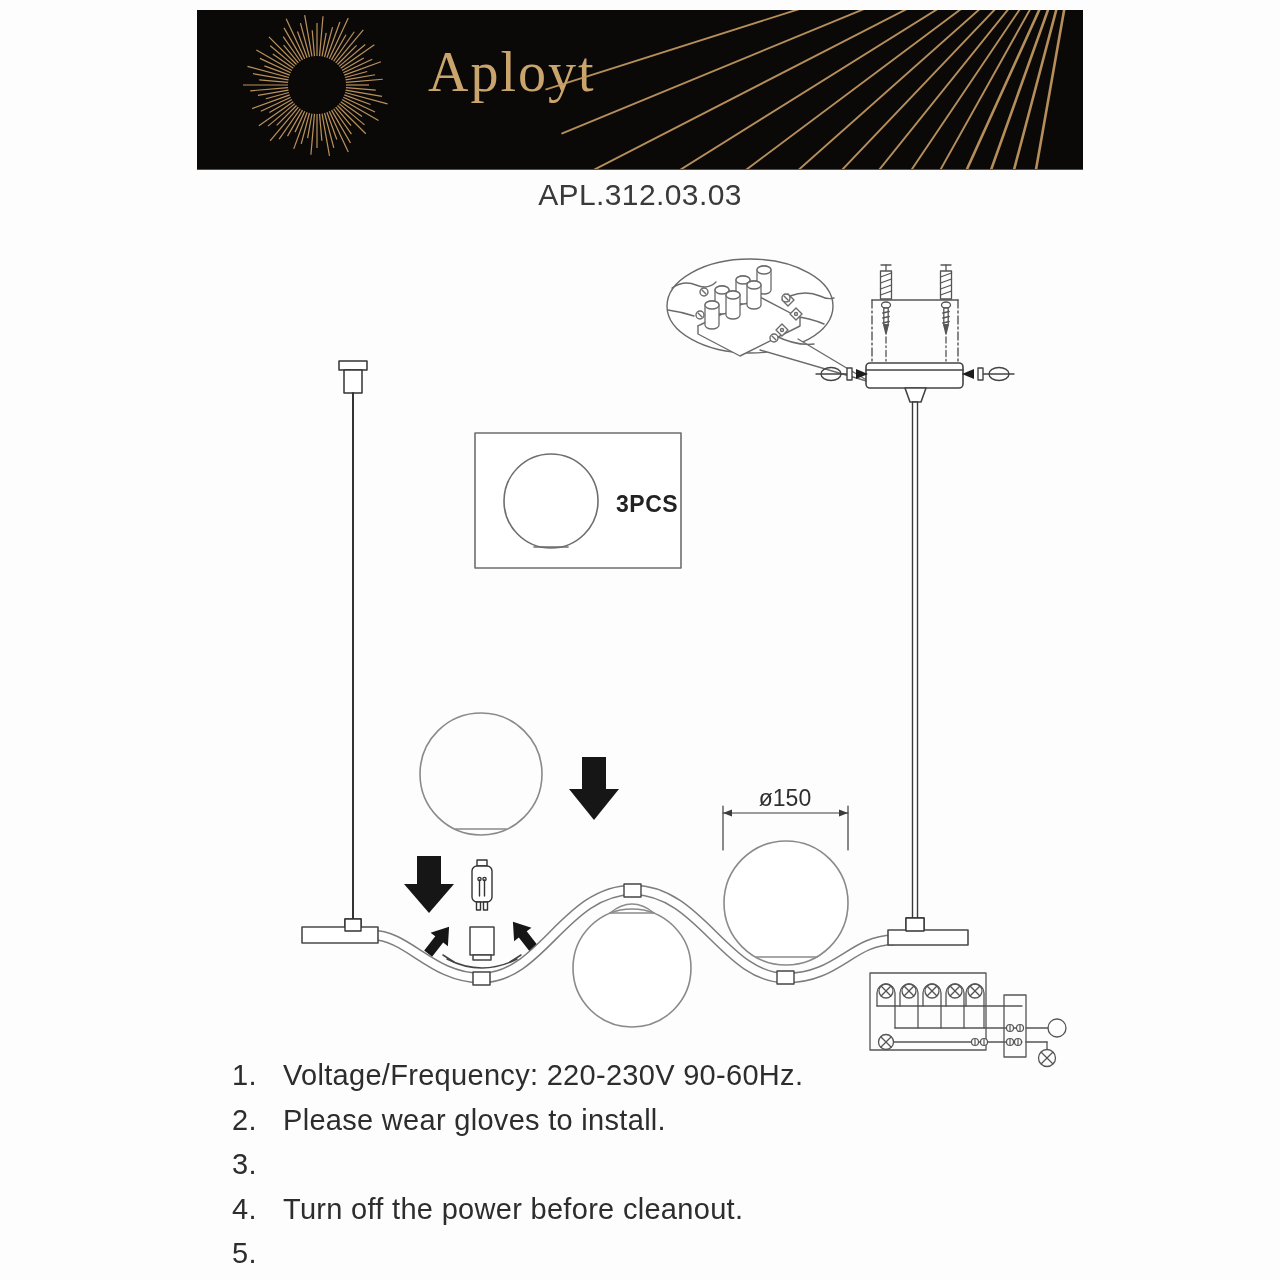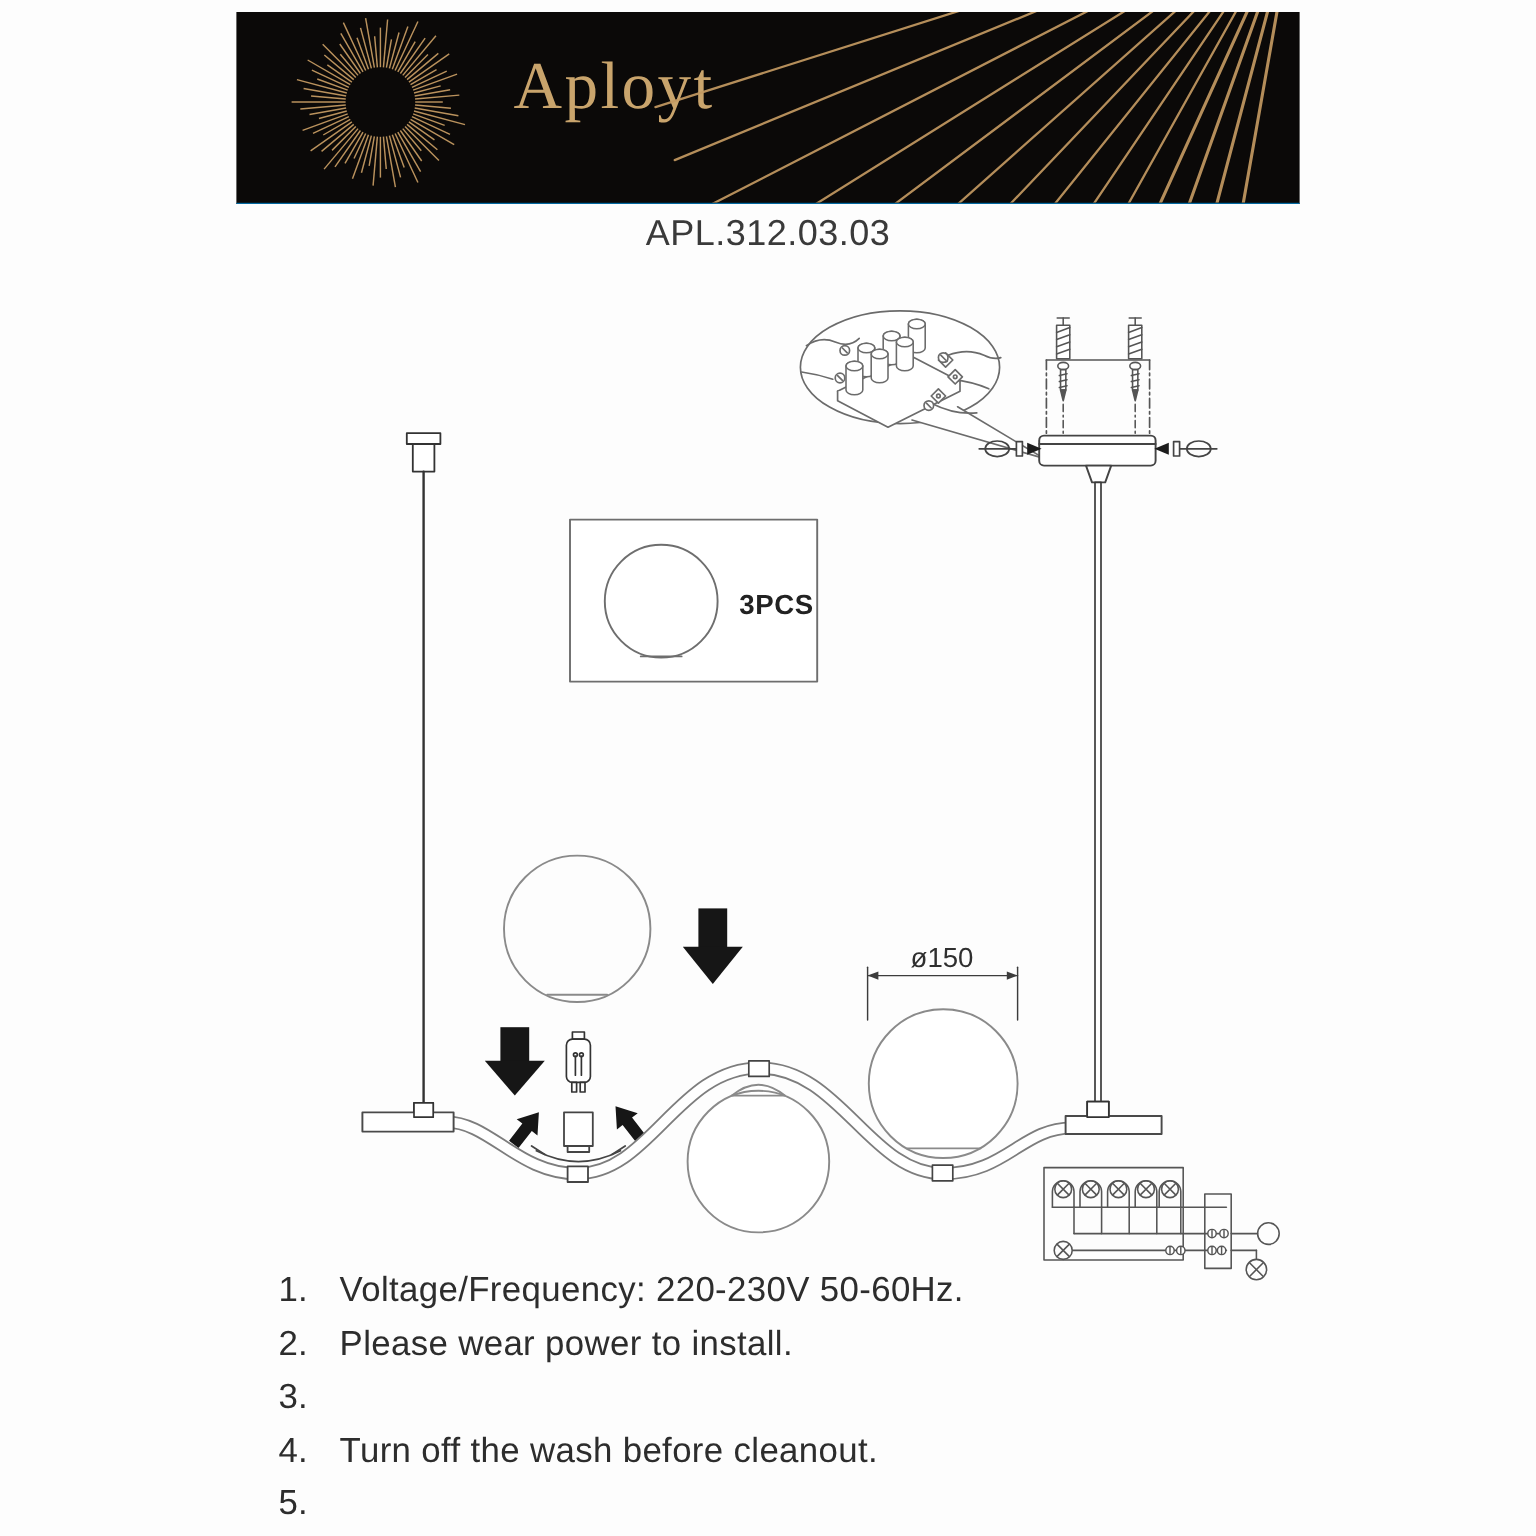--- a/index.html
+++ b/index.html
@@ -374,30 +374,30 @@
       <circle cx="1047" cy="1058" r="8.5"></circle>
       <line x1="1041.5" y1="1052.5" x2="1052.5" y2="1063.5"></line>
       <line x1="1041.5" y1="1063.5" x2="1052.5" y2="1052.5"></line>
     </g>
   </g>
 </svg>
 
 <div class="instructions">
   <div class="instr-row">
     <span class="instr-num">1.</span>
-    <span>Voltage/Frequency: 220-230V 50-60Hz.</span>
+    <span>Voltage/Frequency: 220-230V 90-60Hz.</span>
   </div>
   <div class="instr-row">
     <span class="instr-num">2.</span>
-    <span>Please wear power to install.</span>
+    <span>Please wear gloves to install.</span>
   </div>
   <div class="instr-row">
     <span class="instr-num">3.</span>
   </div>
   <div class="instr-row">
     <span class="instr-num">4.</span>
-    <span>Turn off the wash before cleanout.</span>
+    <span>Turn off the power before cleanout.</span>
   </div>
   <div class="instr-row">
     <span class="instr-num">5.</span>
   </div>
 
 </div>
 
 </body></html>

